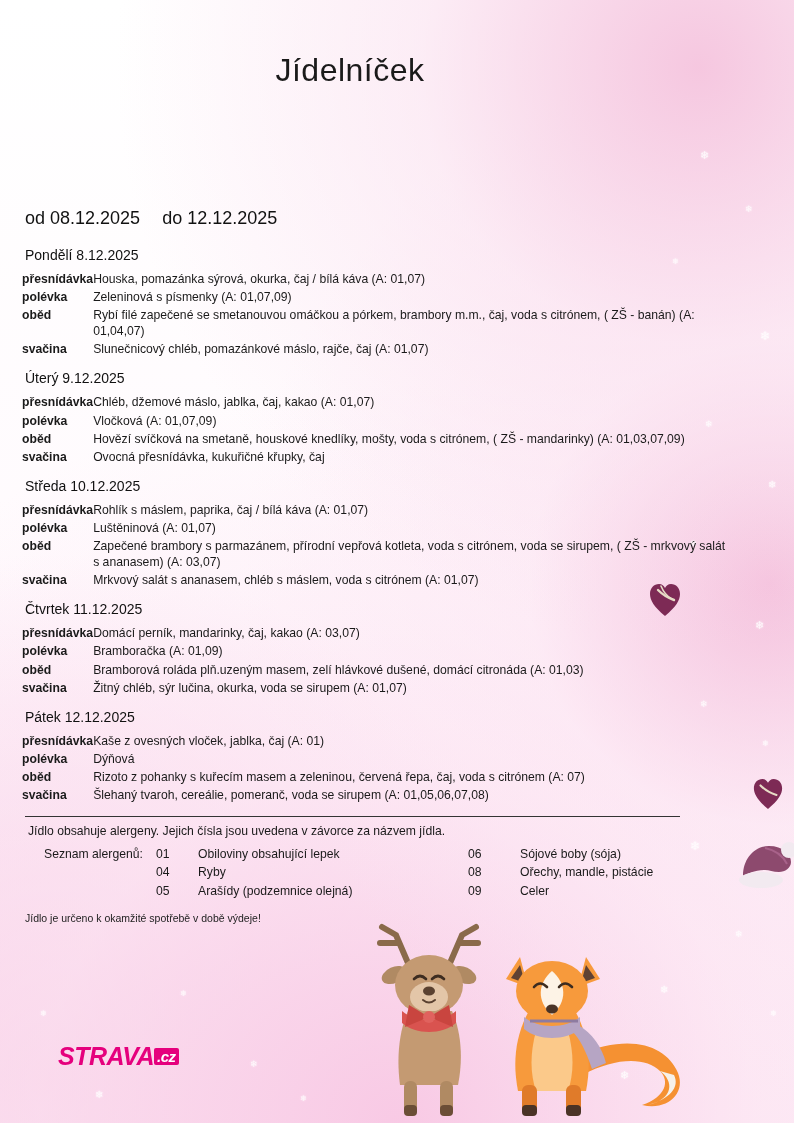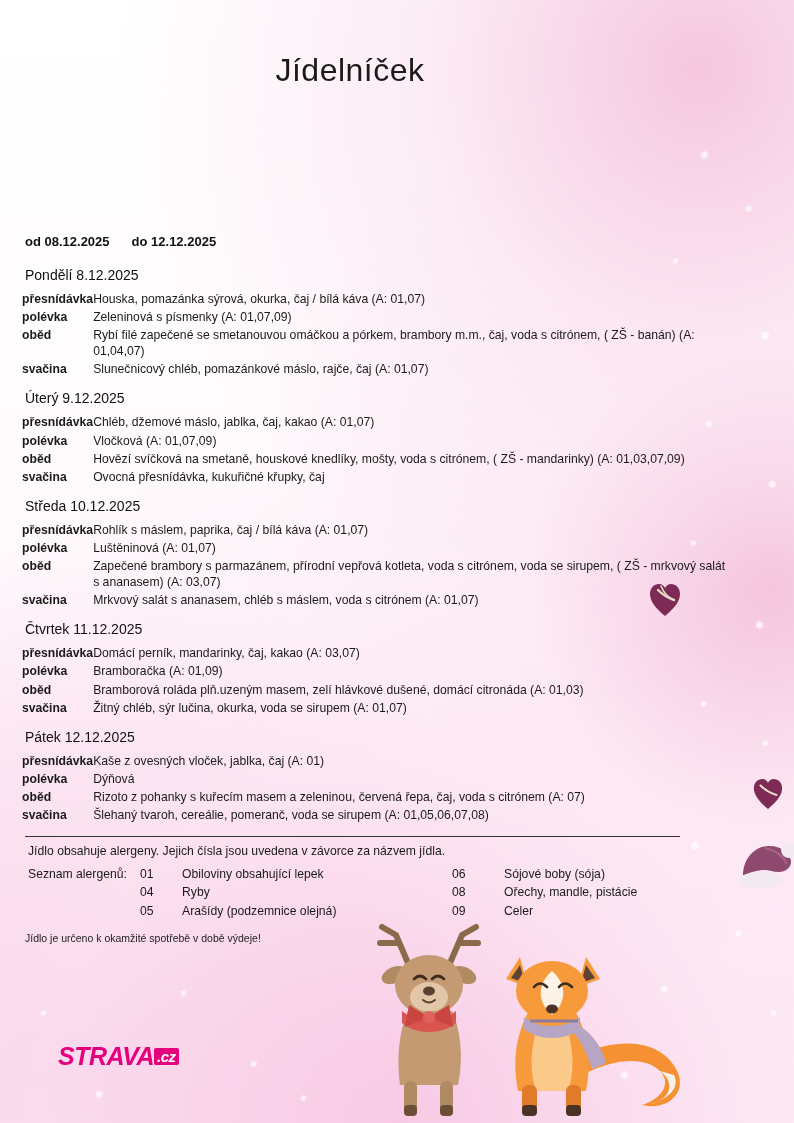--- a/index.html
+++ b/index.html
@@ -50,26 +50,25 @@
   }
 
   .content {
     position: absolute;
     left: 22px;
     top: 208px;
     width: 710px;
   }
 
   .range {
-    font-size: 13px;
-    font-weight: bold;
+    font-size: 18px;
+    font-weight: normal;
     color: #111;
     margin-bottom: 18px;
     padding-left: 3px;
-    margin-top: 26px;
   }
   .range .gap { display: inline-block; width: 22px; }
 
   .day-title {
     font-size: 14px;
     font-weight: normal;
     color: #111;
     margin: 0 0 7px 3px;
   }
   .day-block { margin-bottom: 12px; }
@@ -100,21 +99,21 @@
     width: 655px;
   }
   .allergen-note {
     font-size: 12.2px;
     color: #1a1a1a;
     margin-left: 6px;
     margin-bottom: 7px;
   }
   .allergen-note b { font-weight: normal; }
   .allergen-wrap {
-    margin-left: 6px;
+    margin-left: 22px;
     position: relative;
   }
   table.allergens {
     border-collapse: collapse;
     font-size: 12.2px;
     color: #1a1a1a;
   }
   table.allergens td {
     padding: 1px 0;
     vertical-align: top;

